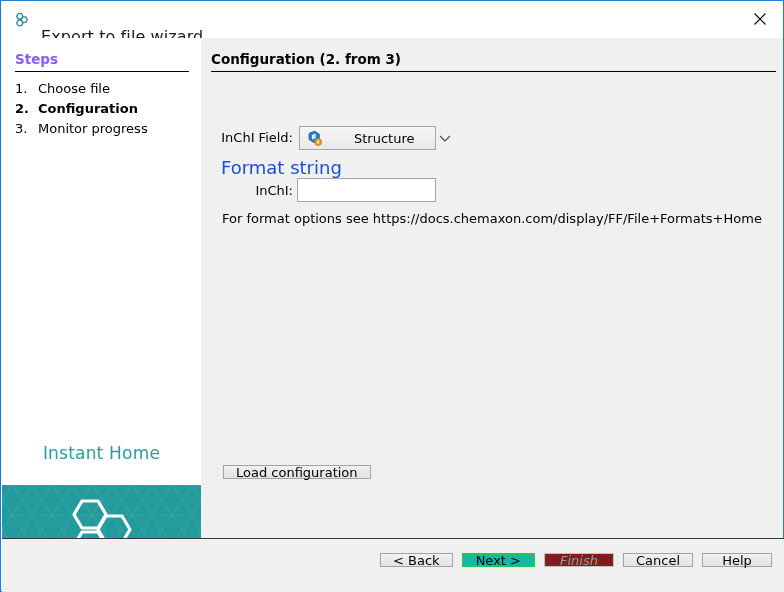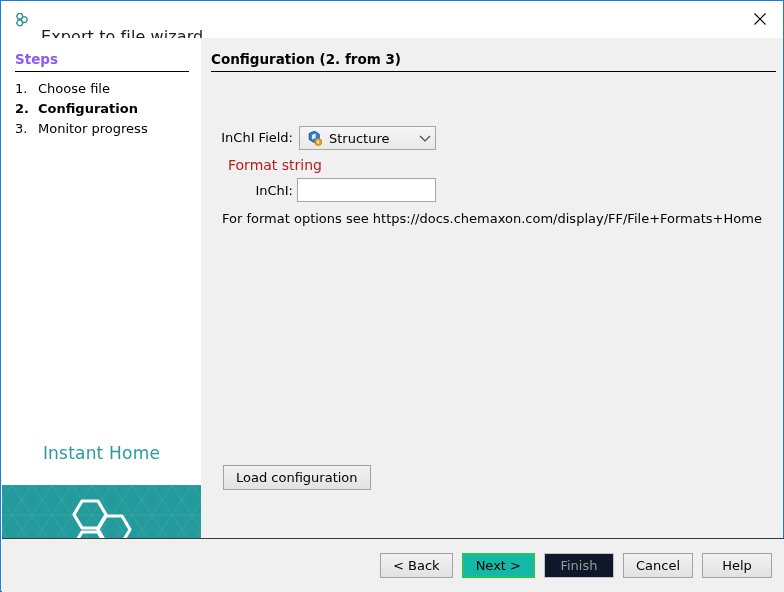--- a/index.html
+++ b/index.html
@@ -158,20 +158,21 @@
     position: absolute;
     left: 98px; top: 88px;
     width: 137px;
     height: 24px;
     box-sizing: border-box;
     border: 1px solid #a6a6a6;
     background: linear-gradient(to bottom, #f6f6f6 0%, #e9e9e9 100%);
     display: flex;
     align-items: center;
     cursor: default;
+    gap: 25px;
   }
   #field-icon {
     margin-left: 6px;
     width: 16px; height: 16px;
     position: relative;
     flex: none;
   }
   #field-value {
     margin-left: 7px;
     font-size: 13px;
@@ -179,23 +180,22 @@
     flex: 1;
   }
   #dropdown-arrow {
     width: 20px;
     display: flex; align-items: center; justify-content: center;
   }
 
   #format-string-label {
     position: absolute;
     left: 20px; top: 119px;
-    font-size: 14px;
-    color: #b91c1c;
-    margin-left: 7px;
+    font-size: 18px;
+    color: #1d4ed8;
   }
   #inchi-label {
     position: absolute;
     left: 20px; top: 145px;
     width: 72px;
     text-align: right;
     font-size: 13px;
     color: #000;
   }
   #inchi-input {
@@ -227,31 +227,32 @@
   }
 
   
   .btn {
     box-sizing: border-box;
     border: 1px solid #a2a2a2;
     background: linear-gradient(to bottom, #f2f2f2 0%, #e2e2e2 100%);
     font-family: "DejaVu Sans", "Liberation Sans", sans-serif;
     font-size: 13px;
     color: #000;
-    height: 25px;
+    height: 14px;
     padding: 0 12px;
     display: flex;
     align-items: center;
     justify-content: center;
     cursor: default;
   }
   .btn.disabled {
     color: #9a9a9a;
     border-color: #c3c3c3;
-    background: #0f172a;
+    background: #7f1d1d;
+    font-style: italic;
   }
   .btn.focused {
     border: 2px solid #22c55e;
     background: #14b8a6;
   }
 
   
   #footer-rule {
     position: absolute;
     left: 1px; top: 537px;

